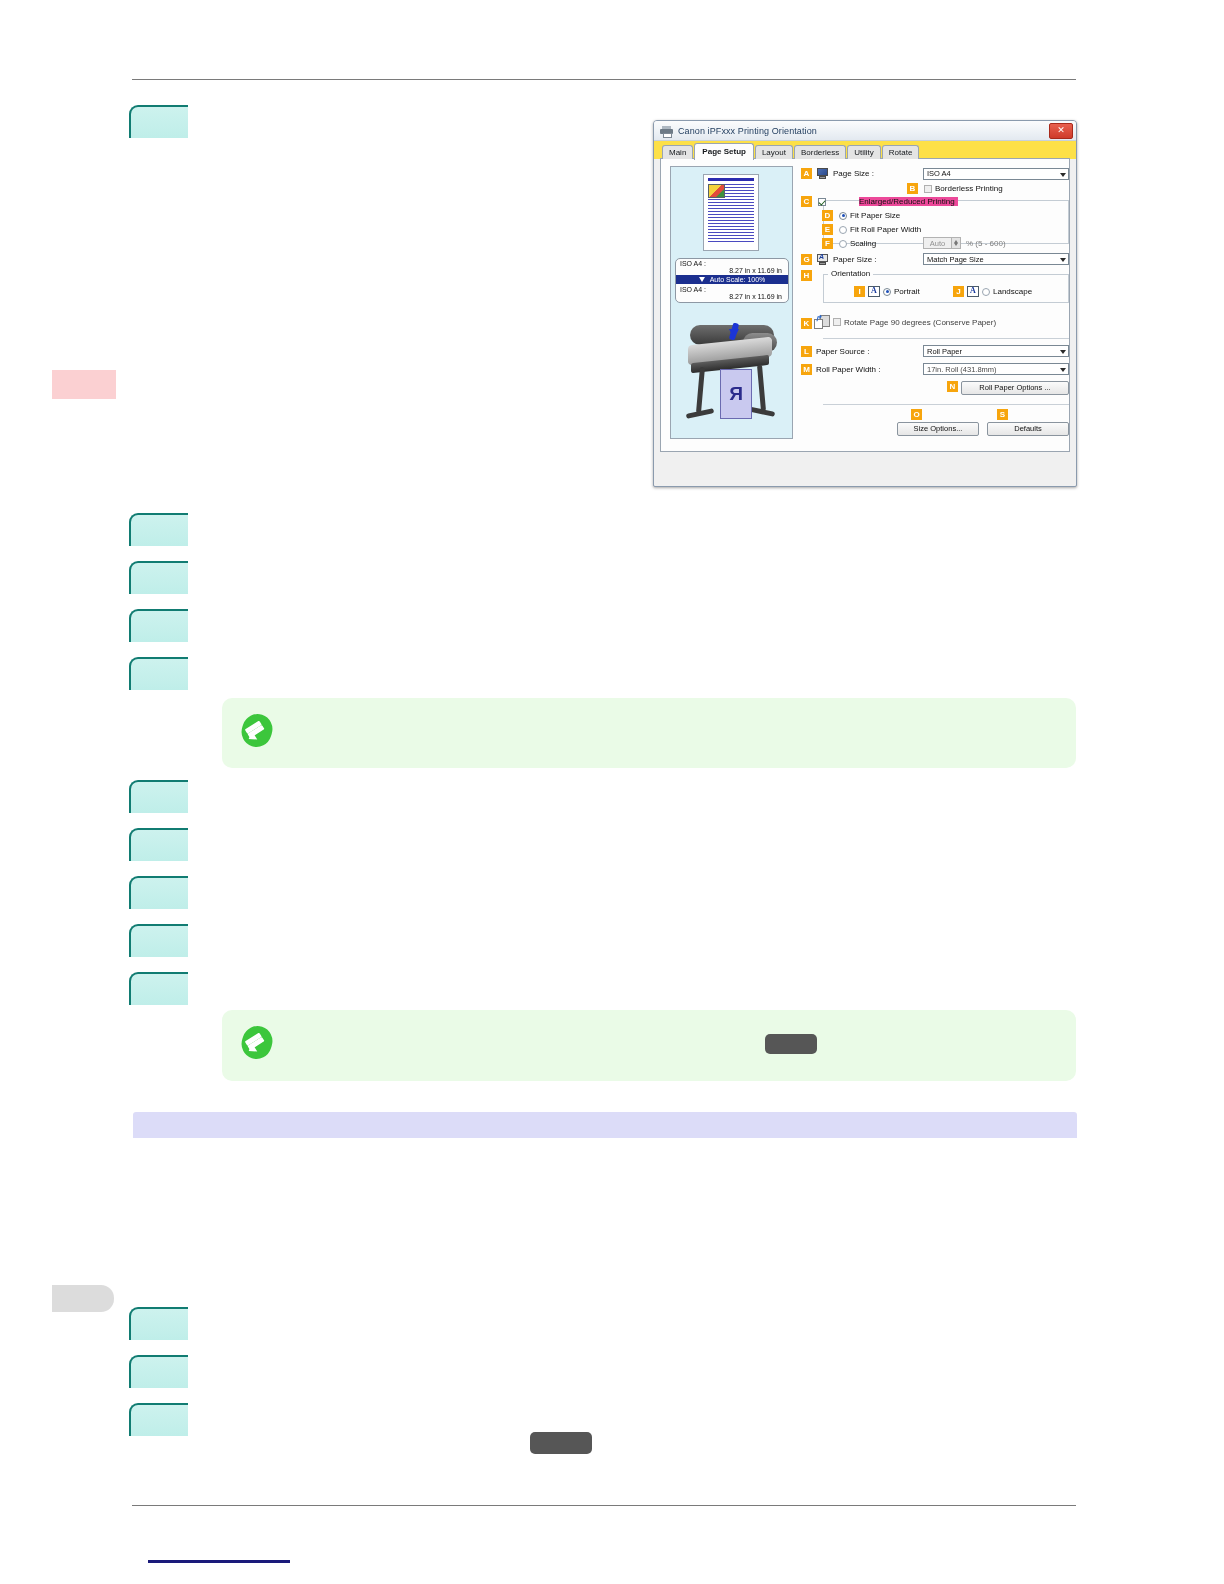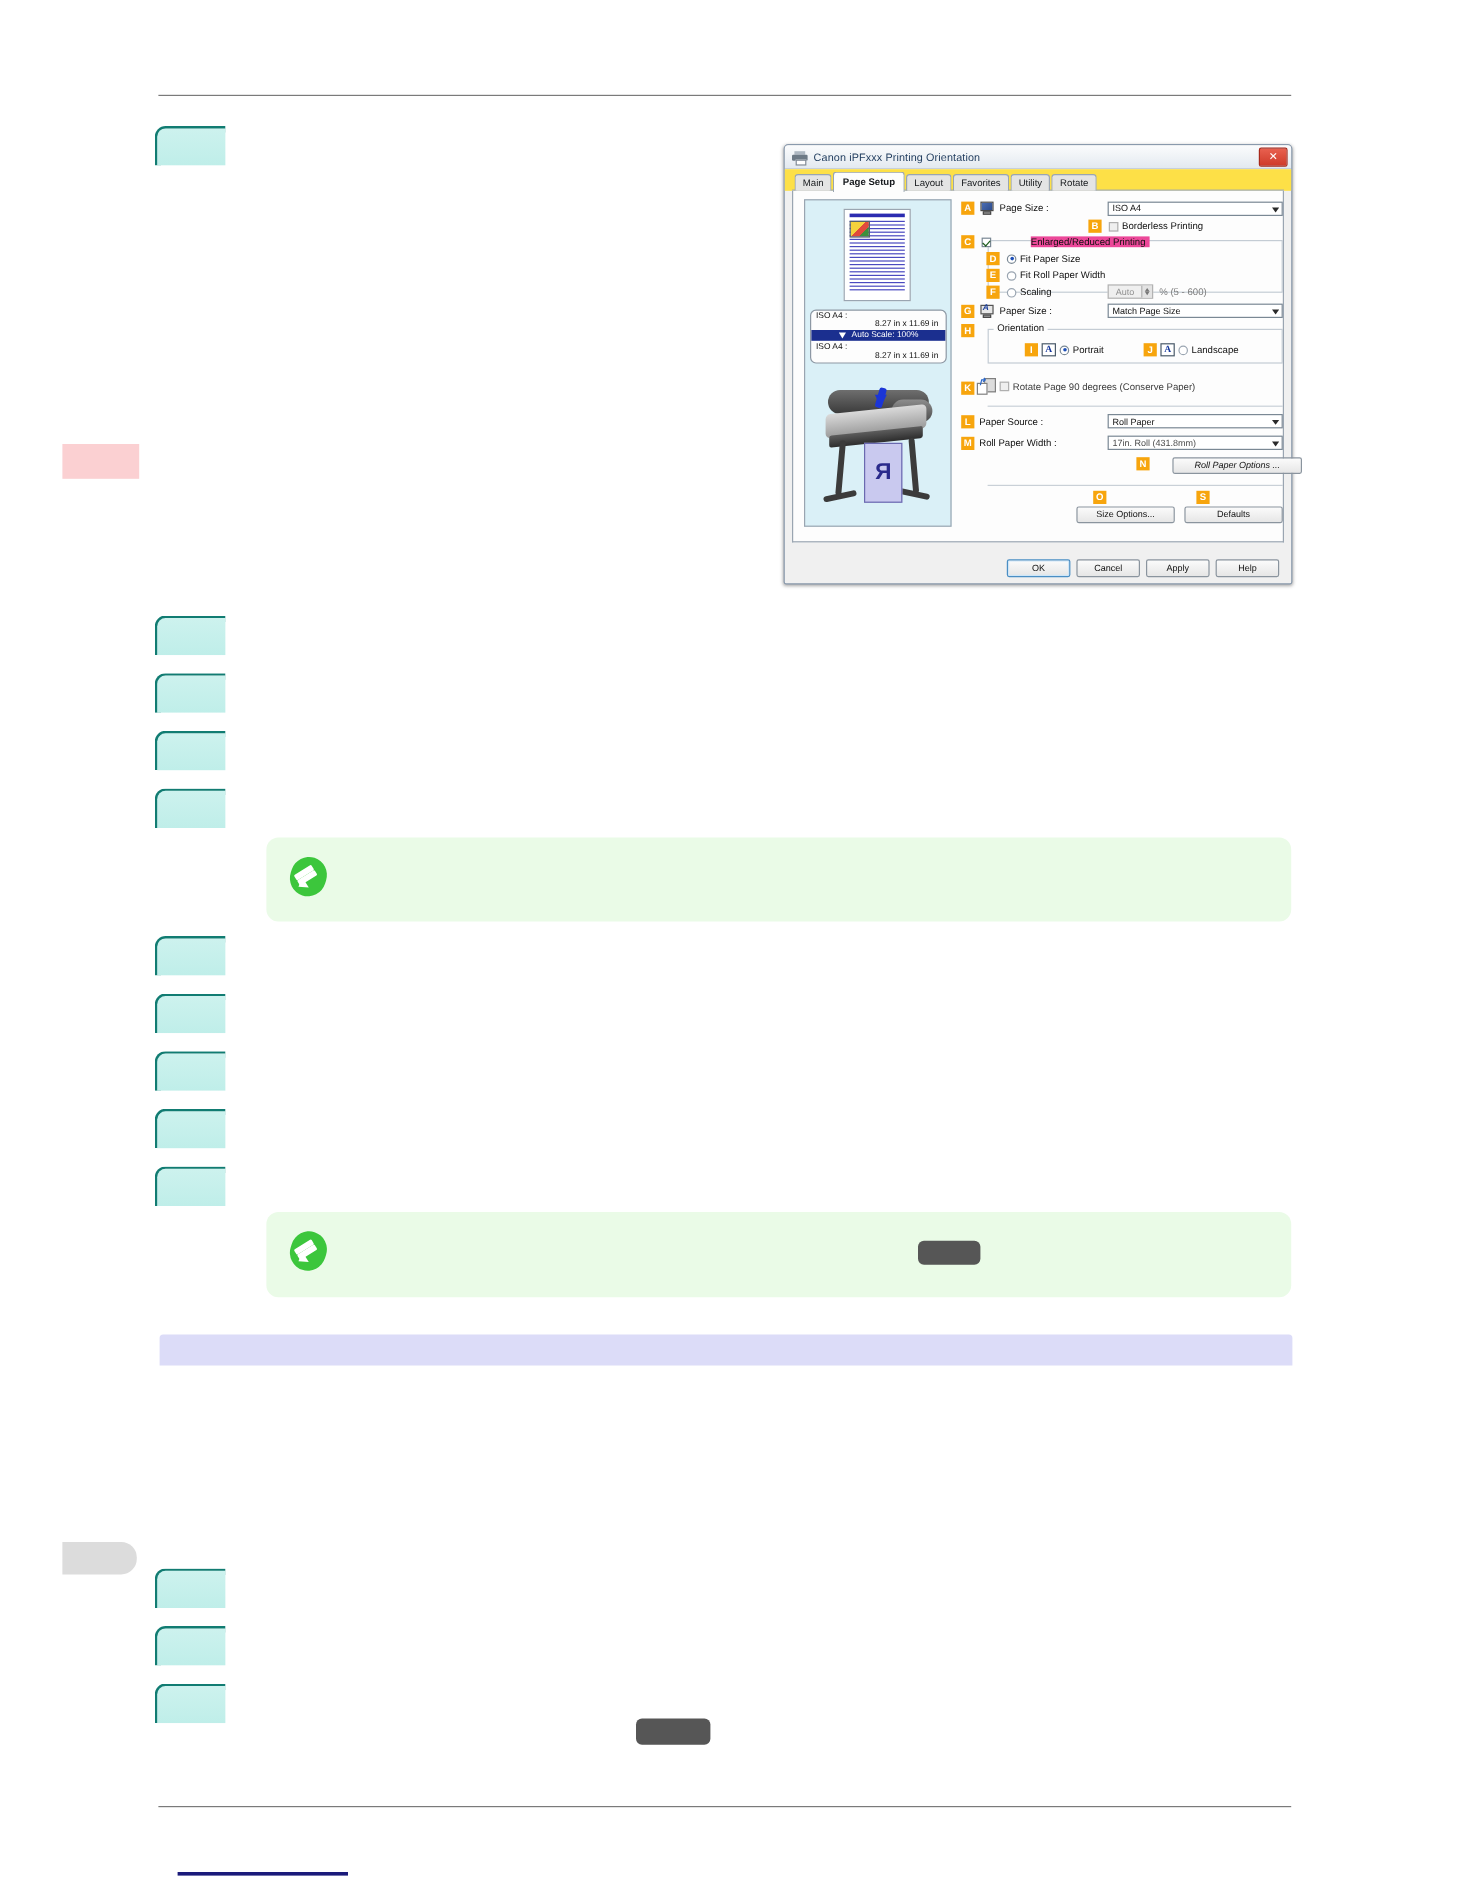--- a/index.html
+++ b/index.html
@@ -666,21 +666,21 @@
         <i class="out"></i>
     </span>
     <span class="dlg-title-text">Canon iPFxxx Printing Orientation</span>
     <span class="dlg-close">✕</span>
   </div>
 
   <div class="dlg-tabs">
     <span class="dlg-tab">Main</span>
     <span class="dlg-tab active">Page Setup</span>
     <span class="dlg-tab">Layout</span>
-    <span class="dlg-tab">Favorites</span>
+    <span class="dlg-tab">Borderless</span>
     <span class="dlg-tab">Utility</span>
     <span class="dlg-tab">Rotate</span>
   </div>
 
   <div class="dlg-body">
 
     <div class="preview">
 
       <div class="doc-thumb">
         <div class="hdr"></div>
@@ -851,33 +851,27 @@
         <span class="badge">M</span>
         <span style="width:4px"></span>
         <span class="label">Roll Paper Width :</span>
       </div>
       <span class="combo" style="left:122px; top:197px; width:146px; color:#4a4a4a;">
         <span>17in. Roll (431.8mm)</span>
         <span class="arrow"></span>
       </span>
 
       <span class="badge" style="position:absolute; left:146px; top:215px;">N</span>
-      <span class="btn" style="left:176px; top:215px; width:108px;font-style:italic;">Roll Paper Options ...</span>
+      <span class="btn" style="left:160px; top:215px; width:108px;">Roll Paper Options ...</span>
 
       <div class="divider" style="left:22px; top:238px; width:246px;"></div>
 
       <span class="badge" style="position:absolute; left:110px; top:243px;">O</span>
       <span class="btn" style="left:96px; top:256px; width:82px;">Size Options...</span>
 
       <span class="badge" style="position:absolute; left:196px; top:243px;">S</span>
       <span class="btn" style="left:186px; top:256px; width:82px;">Defaults</span>
 
     </div>
   </div>
 
-  <div class="dlg-footer">
-    <span class="btn primary">OK</span>
-    <span class="btn">Cancel</span>
-    <span class="btn">Apply</span>
-    <span class="btn">Help</span>
-  </div>
 
 </div>
 
 </body></html>

